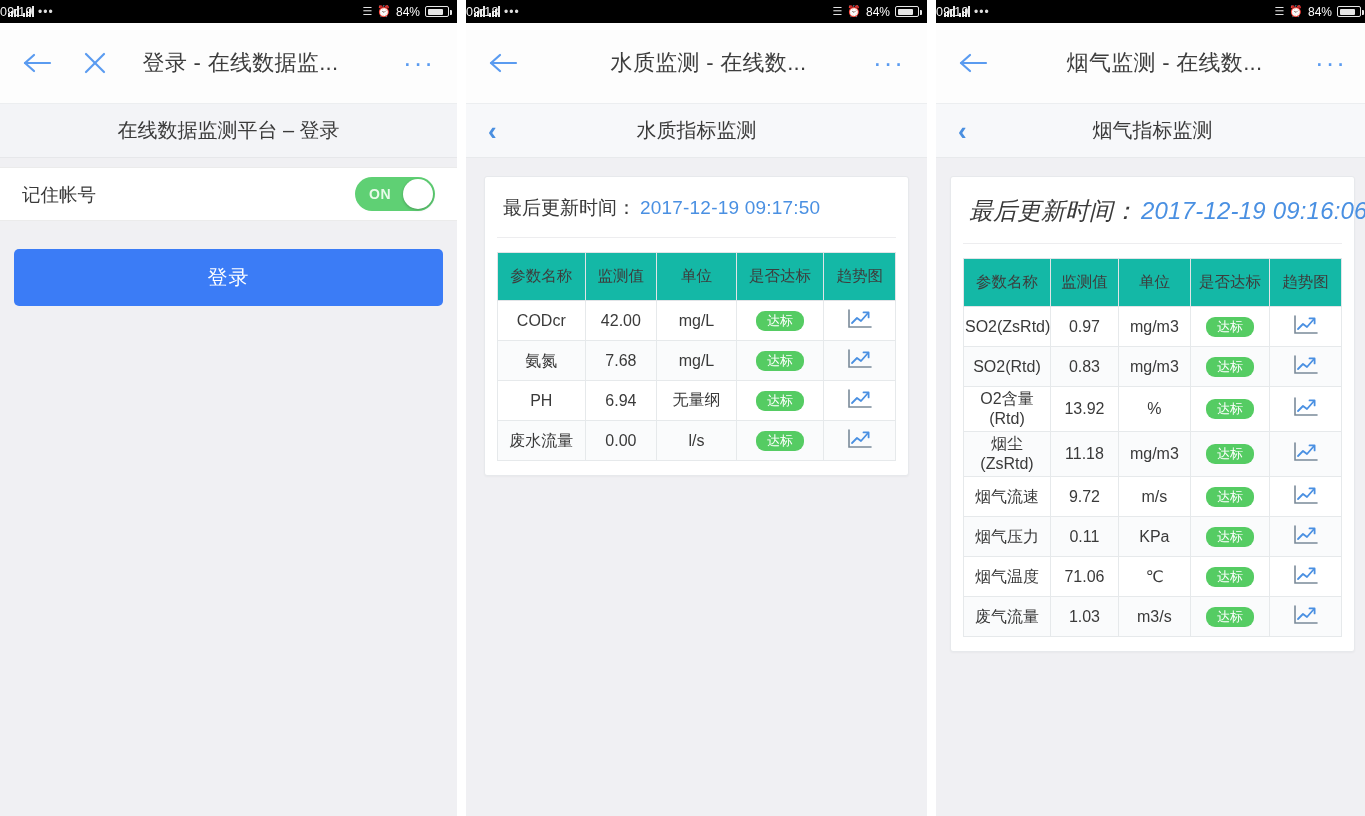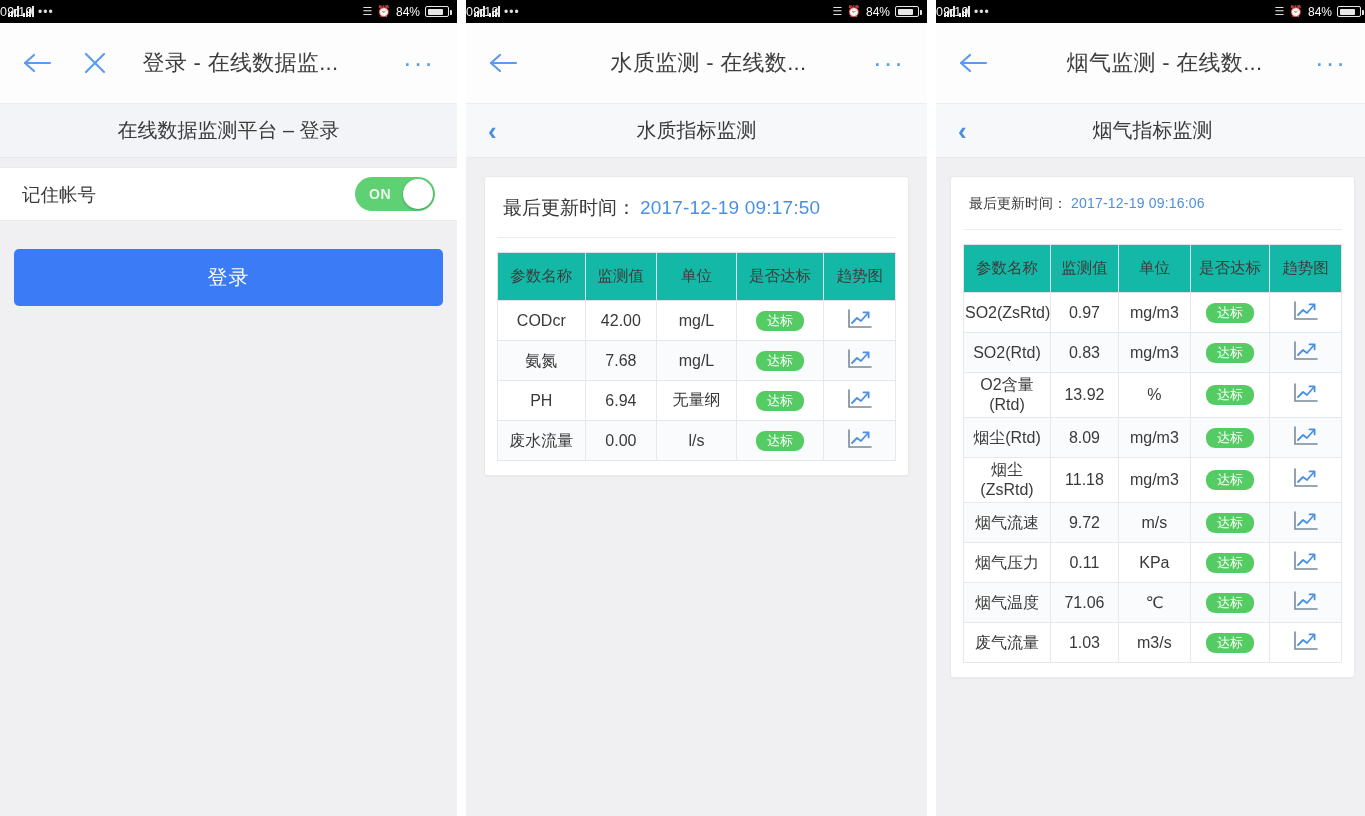--- a/index.html
+++ b/index.html
@@ -187,21 +187,21 @@
   }
   .card--flue { margin: 18px 14px 0 14px; }
   .update-line {
     padding: 18px 6px 16px 6px;
     border-bottom: 1px solid #ededef;
     font-size: 19px;
     color: #3a3a3a;
     white-space: nowrap;
   }
   .update-line .t { color: #4a90e2; margin-left: 4px; letter-spacing: .2px; }
-  .update-line--sm { font-size: 14px; }
+  .update-line--sm { font-size: 24px; font-style: italic; }
 
   table.mon {
     width: 100%;
     border-collapse: collapse;
     margin-top: 14px;
     table-layout: fixed;
   }
   table.mon th {
     background: #14b8a6;
     color: #3d3d3d;
@@ -526,31 +526,20 @@
               <td>13.92</td>
               <td>%</td>
               <td><span class="badge">达标</span></td>
               <td><span class="trend-ico"><svg width="30" height="24" viewBox="0 0 30 24">
                     <path d="M4 3 L4 20 L26 20" fill="none" stroke="#7a8a99" stroke-width="1.6" stroke-linecap="round"></path>
                     <path d="M7 16 L12 11 L16 14 L23 6" fill="none" stroke="#4a90e2" stroke-width="1.8" stroke-linecap="round" stroke-linejoin="round"></path>
                     <path d="M18.5 5.4 L23.6 5.4 L23.6 10.4" fill="none" stroke="#4a90e2" stroke-width="1.8" stroke-linecap="round" stroke-linejoin="round"></path>
                   </svg></span></td>
             </tr>
             <tr>
-              <td><span class="pname">烟尘(Rtd)</span></td>
-              <td>8.09</td>
-              <td>mg/m3</td>
-              <td><span class="badge">达标</span></td>
-              <td><span class="trend-ico"><svg width="30" height="24" viewBox="0 0 30 24">
-                    <path d="M4 3 L4 20 L26 20" fill="none" stroke="#7a8a99" stroke-width="1.6" stroke-linecap="round"></path>
-                    <path d="M7 16 L12 11 L16 14 L23 6" fill="none" stroke="#4a90e2" stroke-width="1.8" stroke-linecap="round" stroke-linejoin="round"></path>
-                    <path d="M18.5 5.4 L23.6 5.4 L23.6 10.4" fill="none" stroke="#4a90e2" stroke-width="1.8" stroke-linecap="round" stroke-linejoin="round"></path>
-                  </svg></span></td>
-            </tr>
-            <tr>
               <td><span class="pname">烟尘<br>(ZsRtd)</span></td>
               <td>11.18</td>
               <td>mg/m3</td>
               <td><span class="badge">达标</span></td>
               <td><span class="trend-ico"><svg width="30" height="24" viewBox="0 0 30 24">
                     <path d="M4 3 L4 20 L26 20" fill="none" stroke="#7a8a99" stroke-width="1.6" stroke-linecap="round"></path>
                     <path d="M7 16 L12 11 L16 14 L23 6" fill="none" stroke="#4a90e2" stroke-width="1.8" stroke-linecap="round" stroke-linejoin="round"></path>
                     <path d="M18.5 5.4 L23.6 5.4 L23.6 10.4" fill="none" stroke="#4a90e2" stroke-width="1.8" stroke-linecap="round" stroke-linejoin="round"></path>
                   </svg></span></td>
             </tr>

